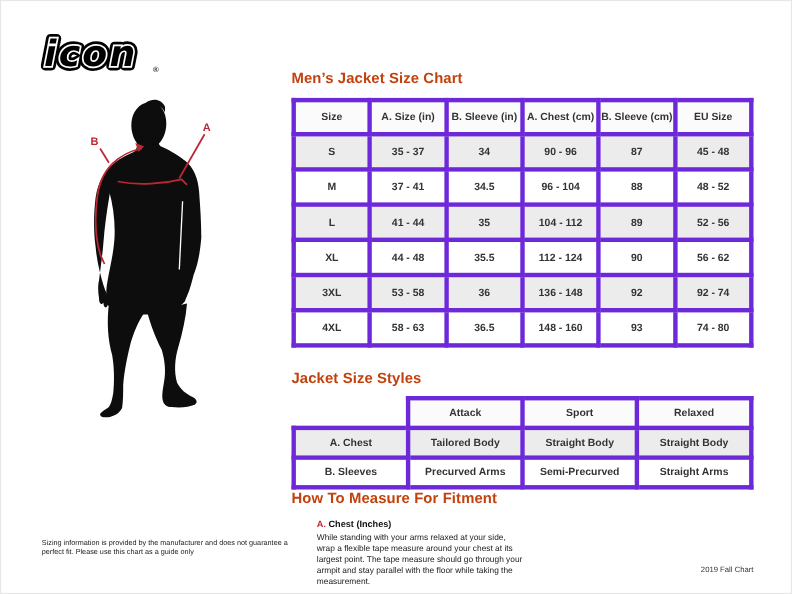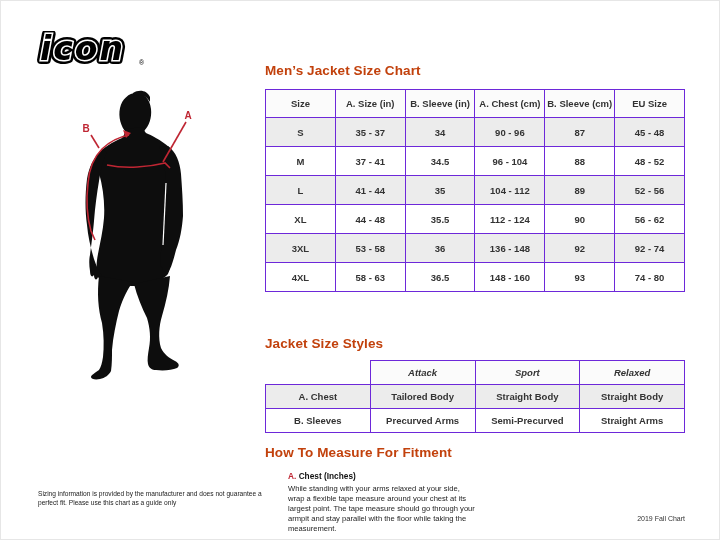--- a/index.html
+++ b/index.html
@@ -10,30 +10,30 @@
   .sec-title{
     position:absolute;left:264px;font-size:13.5px;font-weight:bold;color:#c2410c;
     letter-spacing:.1px;white-space:nowrap;
   }
   
   table.chart{
     position:absolute;left:264px;width:420px;border-collapse:collapse;table-layout:fixed;
     font-size:9.5px;color:#333;
   }
   table.chart th,table.chart td{
-    border:1px solid #6d28d9;text-align:center;vertical-align:middle;
+    border:4px solid #6d28d9;text-align:center;vertical-align:middle;
     font-weight:bold;padding:0;overflow:hidden;white-space:nowrap;
   }
   table.chart thead th{background:#fbfbfb;color:#333;}
   table.chart tbody td{background:#fff;}
   table.chart tbody tr:nth-child(odd) td{background:#ececec;}
   table.chart th.ghost{border:none;background:transparent;}
   #sizeChart thead th{height:27px;}
   #sizeChart tbody td{height:28px;}
-  #styleChart thead th{height:23px;font-style:italic;}
+  #styleChart thead th{height:23px;}
   #styleChart tbody td{height:23px;}
   
   .measure-col{position:absolute;top:470px;font-size:7.6px;line-height:1.32;color:#1d1d1d;margin-left:23px;}
   .measure-head{font-size:8.3px;font-weight:bold;color:#111;margin:0 0 2px 0;}
   .measure-head .red{color:#bf2633;}
   .measure-col p{margin:0;}
   
   .disclaimer{position:absolute;left:37px;top:488px;width:238px;font-size:6.6px;line-height:1.4;color:#222;}
   .edition{position:absolute;left:264px;top:514px;width:420px;text-align:right;font-size:7px;color:#333;}
   .abs{position:absolute;}

